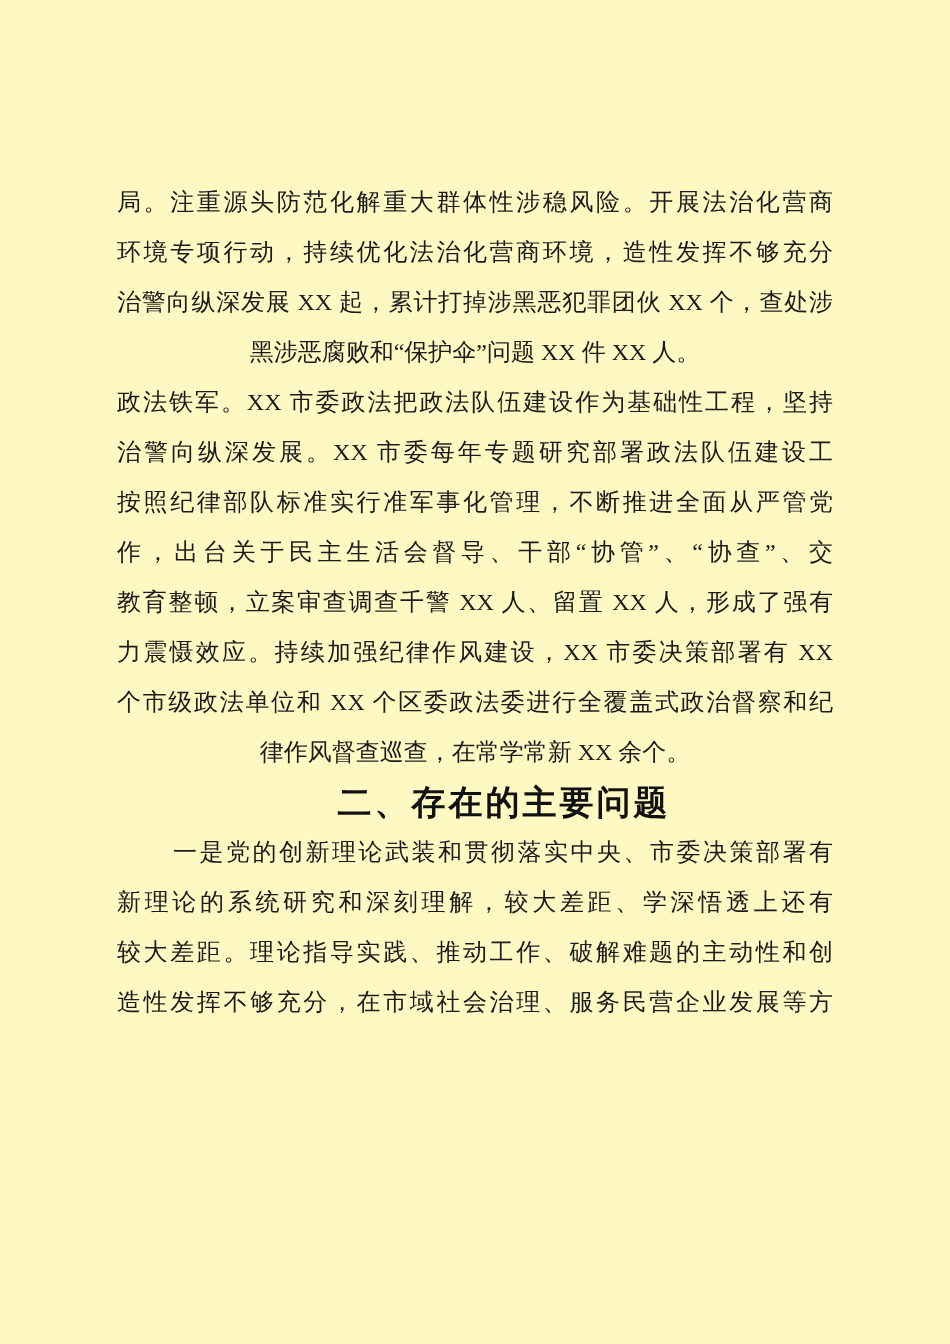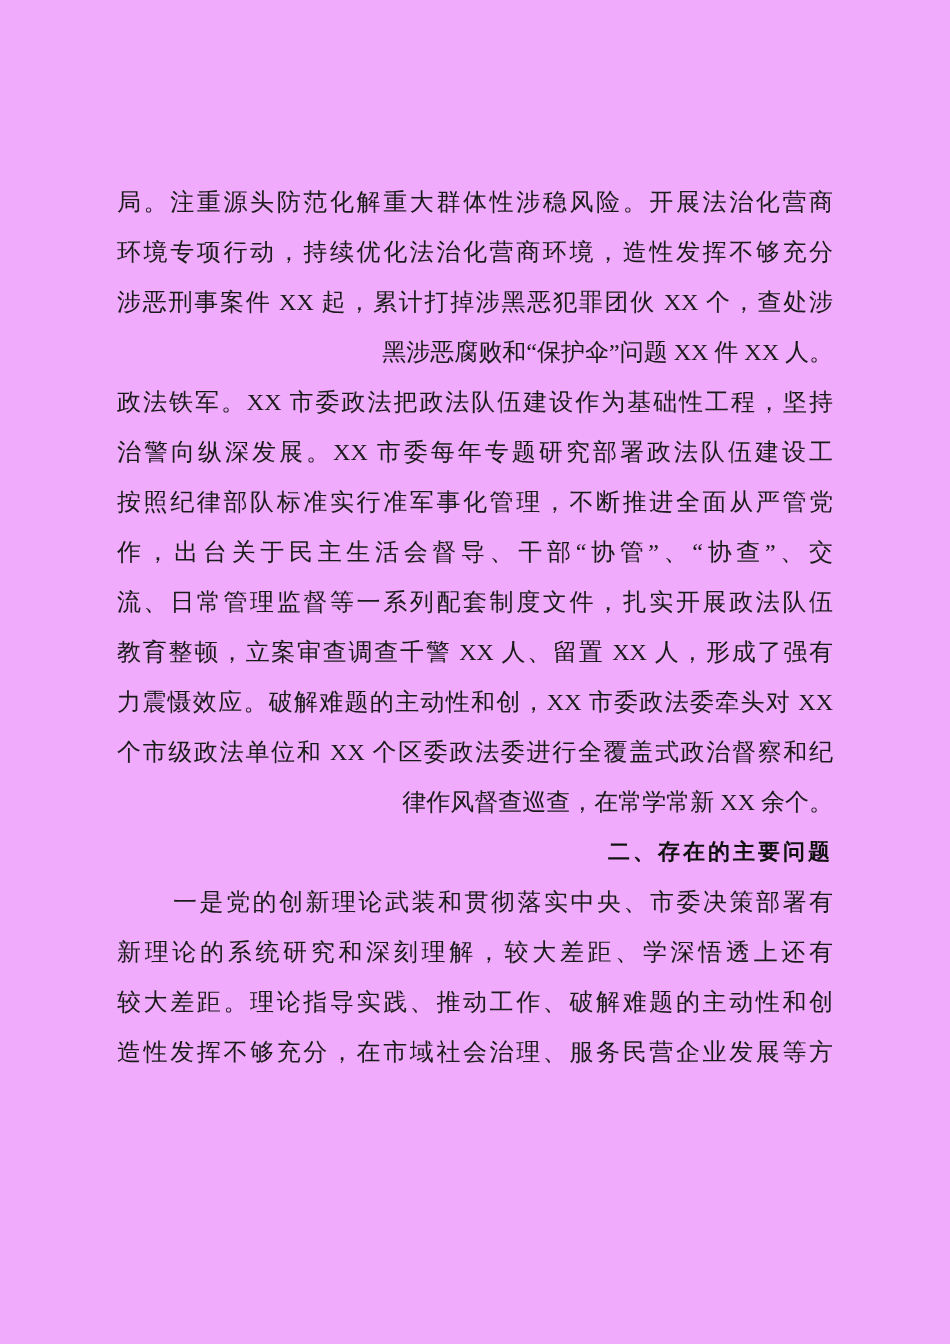--- a/index.html
+++ b/index.html
@@ -20,63 +20,62 @@
     position: absolute;
     left: 117px;
     top: 177px;
     width: 716px;
   }
   .block { margin: 0; padding: 0; }
   .line {
     height: 50px;
     line-height: 50px;
     font-size: 24px;
-    text-align: right;
+    text-align: center;
     white-space: nowrap;
     overflow: visible;
   }
   .line.just {
     white-space: normal;
     text-align: justify;
     text-align-last: justify;
     text-justify: inter-character;
     overflow: hidden;
   }
   .line.indent {
     text-indent: 56px;
   }
   .line.heading-line {
     font-family: "Liberation Sans", "DejaVu Sans", sans-serif;
     font-weight: 700;
-    font-size: 22px;
+    font-size: 34px;
     letter-spacing: 3px;
     color: #111111;
     padding-left: 58px;
     text-indent: 0;
   }
 </style>
 </head>
 <body>
 
-<div class="page" style="background: #f0abfc;">
+<div class="page" style="background: #fef9c3;">
   <div class="doc-body" style="color: rgb(27, 27, 27);">
       <div class="block paragraph">
         <div class="line just">局。注重源头防范化解重大群体性涉稳风险。开展法治化营商</div>
         <div class="line just">环境专项行动，持续优化法治化营商环境，造性发挥不够充分</div>
-        <div class="line just">涉恶刑事案件 XX 起，累计打掉涉黑恶犯罪团伙 XX 个，查处涉</div>
+        <div class="line just">治警向纵深发展 XX 起，累计打掉涉黑恶犯罪团伙 XX 个，查处涉</div>
         <div class="line">黑涉恶腐败和“保护伞”问题 XX 件 XX 人。</div>
       </div>
       <div class="block paragraph">
         <div class="line just">政法铁军。XX 市委政法把政法队伍建设作为基础性工程，坚持</div>
         <div class="line just">治警向纵深发展。XX 市委每年专题研究部署政法队伍建设工</div>
         <div class="line just">按照纪律部队标准实行准军事化管理，不断推进全面从严管党</div>
         <div class="line just">作，出台关于民主生活会督导、干部“协管”、“协查”、交</div>
-        <div class="line just">流、日常管理监督等一系列配套制度文件，扎实开展政法队伍</div>
         <div class="line just">教育整顿，立案审查调查千警 XX 人、留置 XX 人，形成了强有</div>
-        <div class="line just">力震慑效应。破解难题的主动性和创，XX 市委政法委牵头对 XX</div>
+        <div class="line just">力震慑效应。持续加强纪律作风建设，XX 市委决策部署有 XX</div>
         <div class="line just">个市级政法单位和 XX 个区委政法委进行全覆盖式政治督察和纪</div>
         <div class="line">律作风督查巡查，在常学常新 XX 余个。</div>
       </div>
       <div class="block heading">
         <div class="line heading-line">二、存在的主要问题</div>
       </div>
       <div class="block paragraph">
         <div class="line just indent">一是党的创新理论武装和贯彻落实中央、市委决策部署有</div>
         <div class="line just">新理论的系统研究和深刻理解，较大差距、学深悟透上还有</div>
         <div class="line just">较大差距。理论指导实践、推动工作、破解难题的主动性和创</div>

